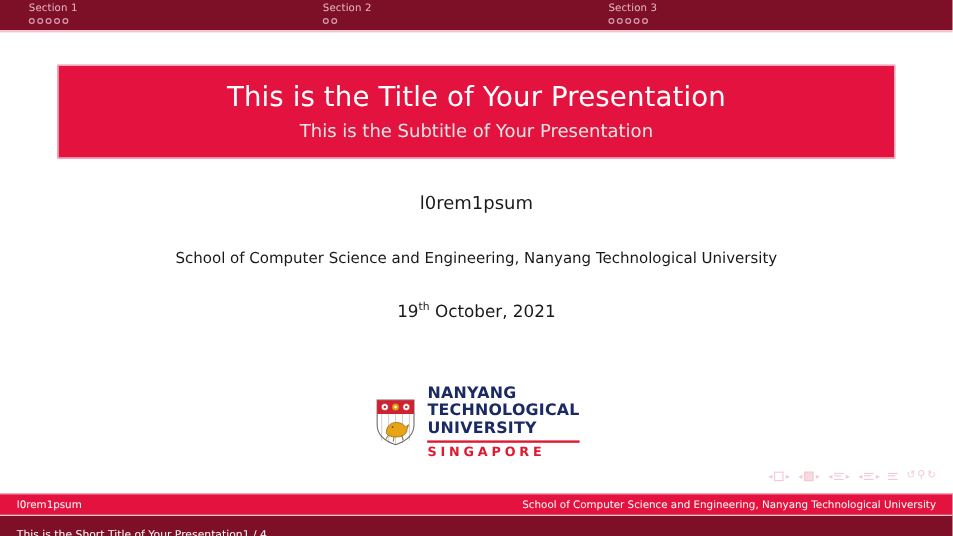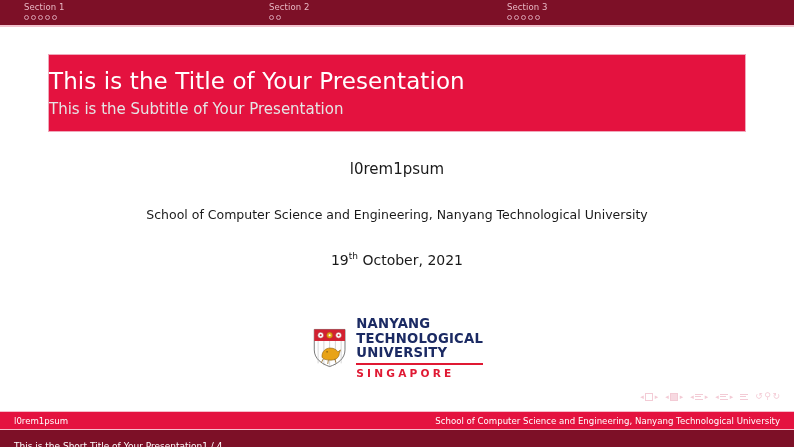--- a/index.html
+++ b/index.html
@@ -70,21 +70,21 @@
     position: absolute;
     left: 48px;
     top: 54px;
     width: 698px;
     height: 78px;
     background: #e4123f;
     border: 1px solid #f0a8bb;
     box-sizing: border-box;
     display: flex;
     flex-direction: column;
-    align-items: flex-start;
+    align-items: center;
     justify-content: center;
   }
   .title-main {
     color: #ffffff;
     font-size: 23px;
     line-height: 30px;
     font-weight: normal;
     text-align: center;
     letter-spacing: 0.1px;
   }
@@ -132,21 +132,21 @@
   }
 
   
   .logo {
     position: absolute;
     left: 313px;
     top: 317px;
     width: 170px;
     height: 66px;
     display: flex;
-    align-items: flex-start;
+    align-items: flex-end;
     gap: 10px;
   }
   .logo-text {
     display: flex;
     flex-direction: column;
     justify-content: center;
     line-height: 1;
   }
   .logo-line {
     color: #1b2a63;

